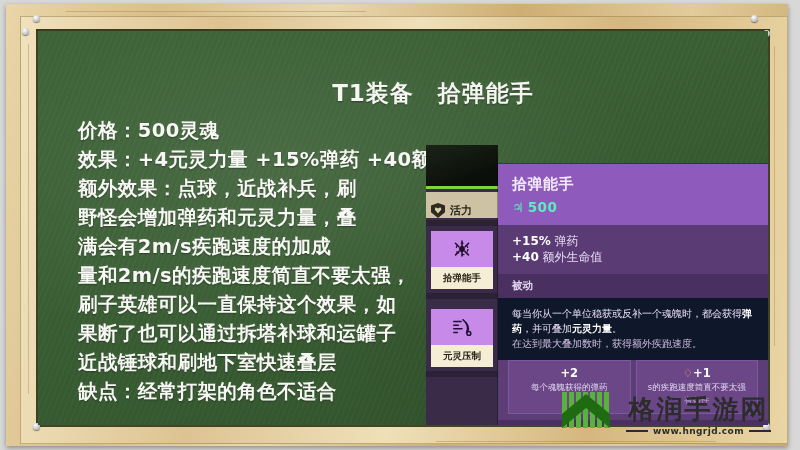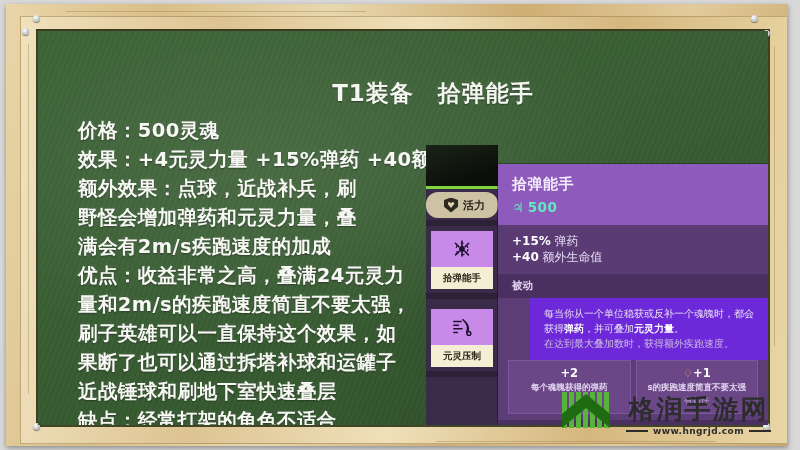--- a/index.html
+++ b/index.html
@@ -75,21 +75,21 @@
   
   .gamecap{
     position:absolute;left:388px;top:114px;width:342px;height:280px;overflow:hidden;
   }
   .shop-col{position:absolute;left:0;top:0;width:72px;height:280px;background:#3a2b48;}
   .shop-top-dark{position:absolute;left:0;top:0;width:72px;height:44px;
     background:linear-gradient(160deg,#1b2418,#0b0f0a 70%);}
   .shop-top-dark:after{content:"";position:absolute;left:0;bottom:0;width:100%;height:3px;background:#7fd63a;}
   .cat-head{
     position:absolute;left:0;top:47px;width:72px;height:26px;
-    background:#cdc3a4;display:flex;align-items:center;gap:5px;padding-left:18px;box-sizing:border-box;border-radius:12px;
+    background:#cdc3a4;display:flex;align-items:flex-end;gap:5px;padding-left:5px;box-sizing:border-box;
   }
   .cat-head .lbl{font-size:11px;color:#2a2418;font-weight:bold;}
   .shield{
     width:14px;height:15px;background:#2e2a20;
     clip-path:polygon(50% 0,100% 16%,100% 62%,50% 100%,0 62%,0 16%);
     position:relative;
   }
   .shield:after{
     content:"";position:absolute;left:3.5px;top:3.5px;width:7px;height:7px;background:#ddd0ad;
     clip-path:polygon(50% 100%,0 38%,18% 12%,50% 30%,82% 12%,100% 38%);
@@ -111,31 +111,31 @@
   }
   .tt-head{background:#8e5bbd;padding:11px 14px 10px 14px;}
   .tt-name{font-size:15px;font-weight:bold;color:#f3eafb;letter-spacing:.5px;}
   .tt-price{margin-top:5px;display:flex;align-items:center;gap:4px;}
   .tt-price .coin{font-size:13px;color:#63e8c0;font-weight:bold;}
   .tt-price .amt{font-size:13.5px;color:#63e8c0;font-weight:bold;letter-spacing:.5px;}
   .tt-stats{background:#5a3b74;padding:8px 14px 9px 14px;}
   .tt-stat{font-size:12px;color:#e7dcf2;line-height:16px;}
   .tt-stat b{color:#ffffff;font-weight:bold;}
   .tt-secbar{background:#4a2f61;padding:5px 14px;font-size:10.5px;color:#e3d6f0;font-weight:bold;}
-  .tt-desc{background:#6d28d9;padding:8px 14px 9px 14px;margin-left:32px;}
+  .tt-desc{background:#0f172a;padding:8px 14px 9px 14px;}
   .tt-desc p{margin:0;font-size:10px;line-height:15px;color:#e9dff4;}
   .tt-desc b{color:#ffffff;}
   .tt-desc .dim{color:#cbbbdd;}
   .tt-grid{display:flex;gap:5px;padding:0 10px;}
   .tt-box{
     flex:1;background:#6b4787;border:1px solid #7d57a0;padding:5px 4px 6px 4px;text-align:center;
   }
   .tt-box .v{font-size:11.5px;font-weight:bold;color:#ffffff;}
   .tt-box .v .orb{color:#ffb347;}
-  .tt-box .k{font-size:8.5px;color:#e3d6f0;margin-top:2px;line-height:11px;font-weight:bold;}
+  .tt-box .k{font-size:8.5px;color:#e3d6f0;margin-top:2px;line-height:11px;font-weight:normal;}
   .tt-box .cond{font-size:8.5px;color:#b9a6cd;margin-top:2px;}
   .tt-foot{margin-top:6px;background:#4a2f61;padding:6px 14px 9px 14px;}
 
   
   .wm{position:absolute;left:560px;top:384px;display:flex;align-items:flex-end;gap:14px;}
   .wm-logo{width:52px;height:52px;position:relative;}
   .wm-text{display:flex;flex-direction:column;align-items:center;}
   .wm-cn{font-size:26px;font-weight:bold;color:#2c2c2c;letter-spacing:2px;line-height:30px;}
   .wm-url{display:flex;align-items:center;gap:5px;margin-top:2px;}
   .wm-url .bar{width:22px;height:2px;background:#2c2c2c;}
@@ -165,21 +165,20 @@
     <div class="board">
 
       <div class="chalk-title">T1装备　拾弹能手</div>
 
       <div class="chalk-body">
         <div class="chalk-line">价格：500灵魂</div>
         <div class="chalk-line">效果：+4元灵力量 +15%弹药 +40额外生命</div>
         <div class="chalk-line">额外效果：点球，近战补兵，刷</div>
         <div class="chalk-line">野怪会增加弹药和元灵力量，叠</div>
         <div class="chalk-line">满会有2m/s疾跑速度的加成</div>
-        <div class="chalk-line">优点：收益非常之高，叠满24元灵力</div>
         <div class="chalk-line">量和2m/s的疾跑速度简直不要太强，</div>
         <div class="chalk-line">刷子英雄可以一直保持这个效果，如</div>
         <div class="chalk-line">果断了也可以通过拆塔补球和运罐子</div>
         <div class="chalk-line">近战锤球和刷地下室快速叠层</div>
         <div class="chalk-line">缺点：经常打架的角色不适合</div>
 
       </div>
 
       <div class="gamecap">
 

